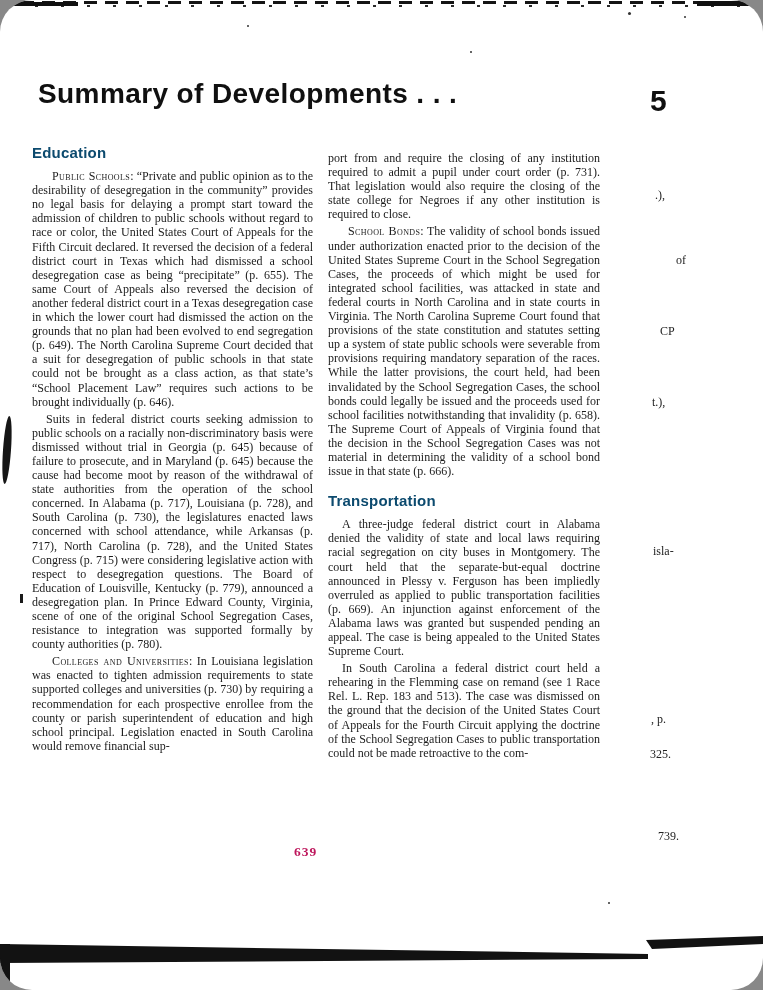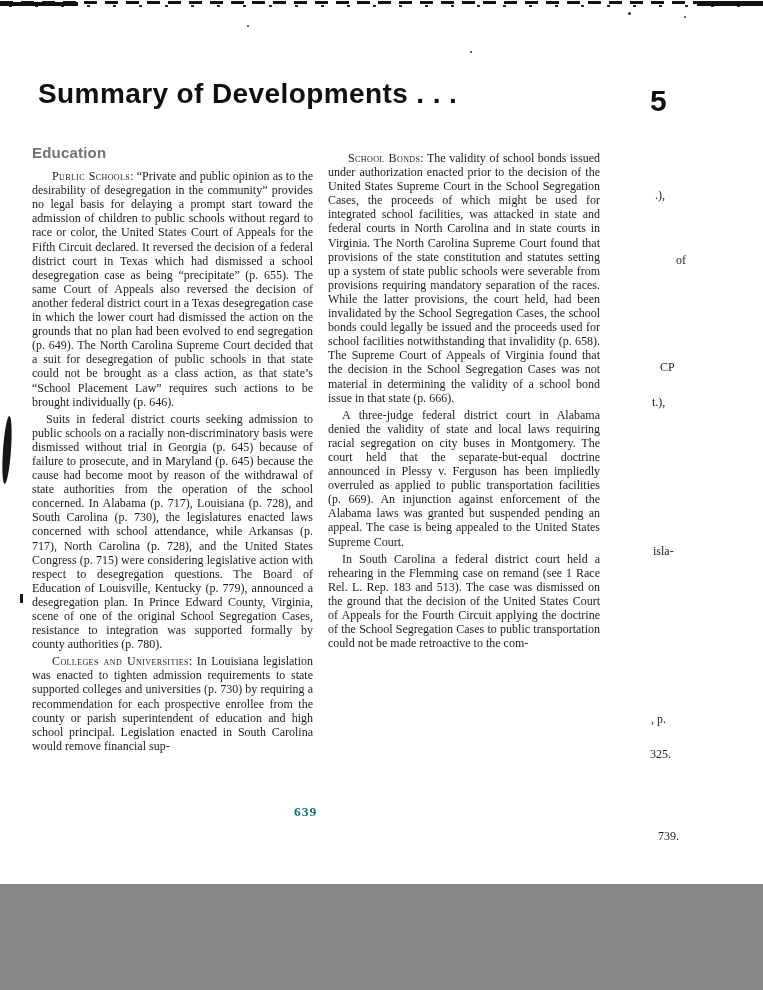--- a/index.html
+++ b/index.html
@@ -2,25 +2,26 @@
 <html style="--paper: #ffffff; --ink: #1b1b1b;"><head>
 <meta charset="utf-8">
 <style>
   :root{
     --paper:#ffffff;
     --ink:#1b1b1b;
   }
   html,body{margin:0;padding:0;background:#888;}
   .page{
     position:relative;
-    width:763px;height:884px;
+    width:763px;height:990px;
     background:var(--paper);
     overflow:hidden;
     font-family:"Liberation Serif", serif;
     color:var(--ink);
+    border-radius:32px;
   }
   
   .top-edge{
     position:absolute;left:0;top:1px;width:763px;height:7px;
     background:
       repeating-linear-gradient(90deg,#141414 0 13px,transparent 13px 21px) 0 0/763px 3px no-repeat,
       repeating-linear-gradient(90deg,transparent 0 9px,#2a2a2a 9px 12px,transparent 12px 26px) 0 4px/763px 2px no-repeat;
   }
   .top-edge::before{content:"";position:absolute;left:0;top:1px;width:78px;height:4px;background:#101010;}
   .top-edge::after{content:"";position:absolute;right:0;top:0;width:66px;height:5px;background:#101010;}
@@ -33,30 +34,30 @@
   .col{
     position:absolute;top:146px;
     text-align:justify;
     font-size:12px;line-height:14.1px;
   }
   .col.left{left:32px;width:281px;}
   .col.right{left:328px;width:272px;padding-top:5px;}
   .col-heading{
     font-family:"Liberation Sans", sans-serif;
     font-weight:700;font-size:15px;letter-spacing:0.2px;
-    margin:16px 0 9px 0;color:#737373;text-align:left;
+    margin:16px 0 9px 0;color:#0c4a6e;text-align:left;
   }
   .col-heading:first-child{margin-top:0;}
   .para{margin:0 0 3px 0;text-indent:14px;}
   .para.no-indent{text-indent:0;}
   .sc{font-variant:small-caps;letter-spacing:0.4px;margin-left:6px;}
   .it{}
   .page-num{
-    position:absolute;left:294px;top:804px;
-    font-size:13.5px;font-weight:700;letter-spacing:1px;color:#0f766e;
+    position:absolute;left:294px;top:844px;
+    font-size:13.5px;font-weight:700;letter-spacing:1px;color:#be185d;
   }
   .fragment{
     position:absolute;font-size:12px;color:#222;white-space:nowrap;
   }
   .fragment.big{
     font-family:"Liberation Sans", sans-serif;
     font-weight:700;font-size:30px;color:#101010;
   }
   .ink-blob{
     position:absolute;left:3px;top:416px;width:8px;height:68px;
@@ -81,31 +82,33 @@
 
   <h1 class="title">Summary of Developments . . .</h1>
 
   <div class="col left">
       <div class="col-heading">Education</div>
       <p class="para"><span class="sc">Public Schools</span><span>: “Private and public opinion as to the desirability of desegregation in the community” provides no legal basis for delaying a prompt start toward the admission of children to public schools without regard to race or color, the United States Court of Appeals for the Fifth Circuit declared. It reversed the decision of a federal district court in </span><span class="it">Texas</span><span> which had dismissed a school desegregation case as being “precipitate” (p. 655). The same Court of Appeals also reversed the decision of another federal district court in a </span><span class="it">Texas</span><span> desegregation case in which the lower court had dismissed the action on the grounds that no plan had been evolved to end segregation (p. 649). The </span><span class="it">North Carolina</span><span> Supreme Court decided that a suit for desegregation of public schools in that state could not be brought as a class action, as that state’s “School Placement Law” requires such actions to be brought individually (p. 646).</span></p>
       <p class="para"><span>Suits in federal district courts seeking admission to public schools on a racially non-discriminatory basis were dismissed without trial in </span><span class="it">Georgia</span><span> (p. 645) because of failure to prosecute, and in </span><span class="it">Maryland</span><span> (p. 645) because the cause had become moot by reason of the withdrawal of state authorities from the operation of the school concerned. In </span><span class="it">Alabama</span><span> (p. 717), </span><span class="it">Louisiana</span><span> (p. 728), and </span><span class="it">South Carolina</span><span> (p. 730), the legislatures enacted laws concerned with school attendance, while </span><span class="it">Arkansas</span><span> (p. 717), </span><span class="it">North Carolina</span><span> (p. 728), and the </span><span class="it">United States Congress</span><span> (p. 715) were considering legislative action with respect to desegregation questions. The Board of Education of Louisville, </span><span class="it">Kentucky</span><span> (p. 779), announced a desegregation plan. In Prince Edward County, </span><span class="it">Virginia</span><span>, scene of one of the original </span><span class="it">School Segregation Cases</span><span>, resistance to integration was supported formally by county authorities (p. 780).</span></p>
       <p class="para"><span class="sc">Colleges and Universities</span><span>: In </span><span class="it">Louisiana</span><span> legislation was enacted to tighten admission requirements to state supported colleges and universities (p. 730) by requiring a recommendation for each prospective enrollee from the county or parish superintendent of education and high school principal. Legislation enacted in </span><span class="it">South Carolina</span><span> would remove financial sup-</span></p>
     </div>
   <div class="col right">
+      <p class="para no-indent"><span>port from and require the closing of any institution required to admit a pupil under court order (p. 731). That legislation would also require the closing of the state college for Negroes if any other institution is required to close.</span></p>
       <p class="para"><span class="sc">School Bonds</span><span>: The validity of school bonds issued under authorization enacted prior to the decision of the United States Supreme Court in the </span><span class="it">School Segregation Cases</span><span>, the proceeds of which might be used for integrated school facilities, was attacked in state and federal courts in </span><span class="it">North Carolina</span><span> and in state courts in </span><span class="it">Virginia</span><span>. The </span><span class="it">North Carolina</span><span> Supreme Court found that provisions of the state constitution and statutes setting up a system of state public schools were severable from provisions requiring mandatory separation of the races. While the latter provisions, the court held, had been invalidated by the </span><span class="it">School Segregation Cases</span><span>, the school bonds could legally be issued and the proceeds used for school facilities notwithstanding that invalidity (p. 658). The Supreme Court of Appeals of </span><span class="it">Virginia</span><span> found that the decision in the </span><span class="it">School Segregation Cases</span><span> was not material in determining the validity of a school bond issue in that state (p. 666).</span></p>
+      <div class="col-heading">Transportation</div>
       <p class="para"><span>A three-judge federal district court in </span><span class="it">Alabama</span><span> denied the validity of state and local laws requiring racial segregation on city buses in Montgomery. The court held that the separate-but-equal doctrine announced in </span><span class="it">Plessy v. Ferguson</span><span> has been impliedly overruled as applied to public transportation facilities (p. 669). An injunction against enforcement of the Alabama laws was granted but suspended pending an appeal. The case is being appealed to the United States Supreme Court.</span></p>
       <p class="para"><span>In </span><span class="it">South Carolina</span><span> a federal district court held a rehearing in the </span><span class="it">Flemming</span><span> case on remand (see 1 Race Rel. L. Rep. 183 and 513). The case was dismissed on the ground that the decision of the United States Court of Appeals for the Fourth Circuit applying the doctrine of the </span><span class="it">School Segregation Cases</span><span> to public transportation could not be made retroactive to the com-</span></p>
     </div>
 
   <div class="page-num">639</div>
 
   <span class="fragment big" style="left:650px;top:84px;">5</span>
   <span class="fragment" style="left:655px;top:188px;">.),</span>
   <span class="fragment" style="left:663px;top:253px;margin-left:13px;">of</span>
-  <span class="fragment" style="left:660px;top:324px;margin-top:36px;">CP</span>
+  <span class="fragment" style="left:660px;top:324px;">CP</span>
   <span class="fragment" style="left:652px;top:395px;">t.),</span>
   <span class="fragment" style="left:653px;top:544px;text-align:center;">isla-</span>
   <span class="fragment" style="left:651px;top:712px;">, p.</span>
   <span class="fragment" style="left:650px;top:747px;">325.</span>
   <span class="fragment" style="left:650px;top:829px;margin-left:8px;">739.</span>
 
   <div class="ink-blob"></div>
   <div class="ink-tick"></div>
   <div class="speck s1"></div>
   <div class="speck s2"></div>

